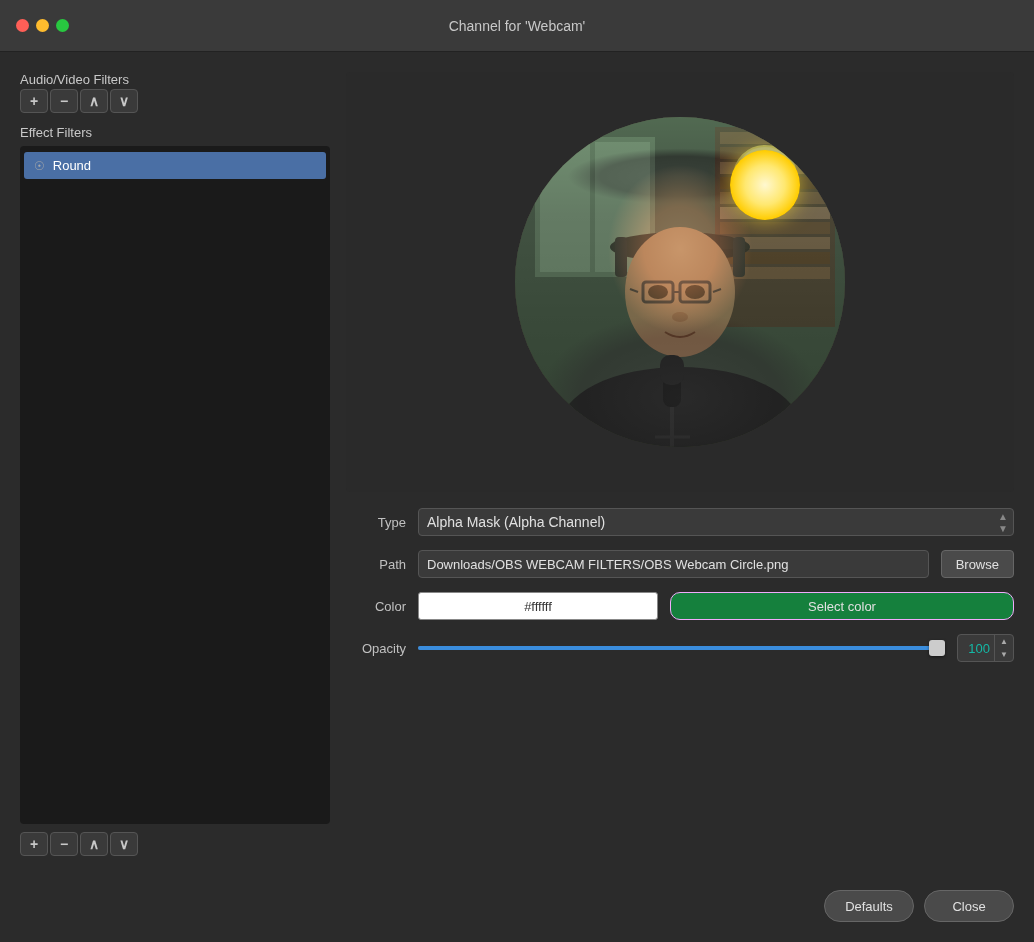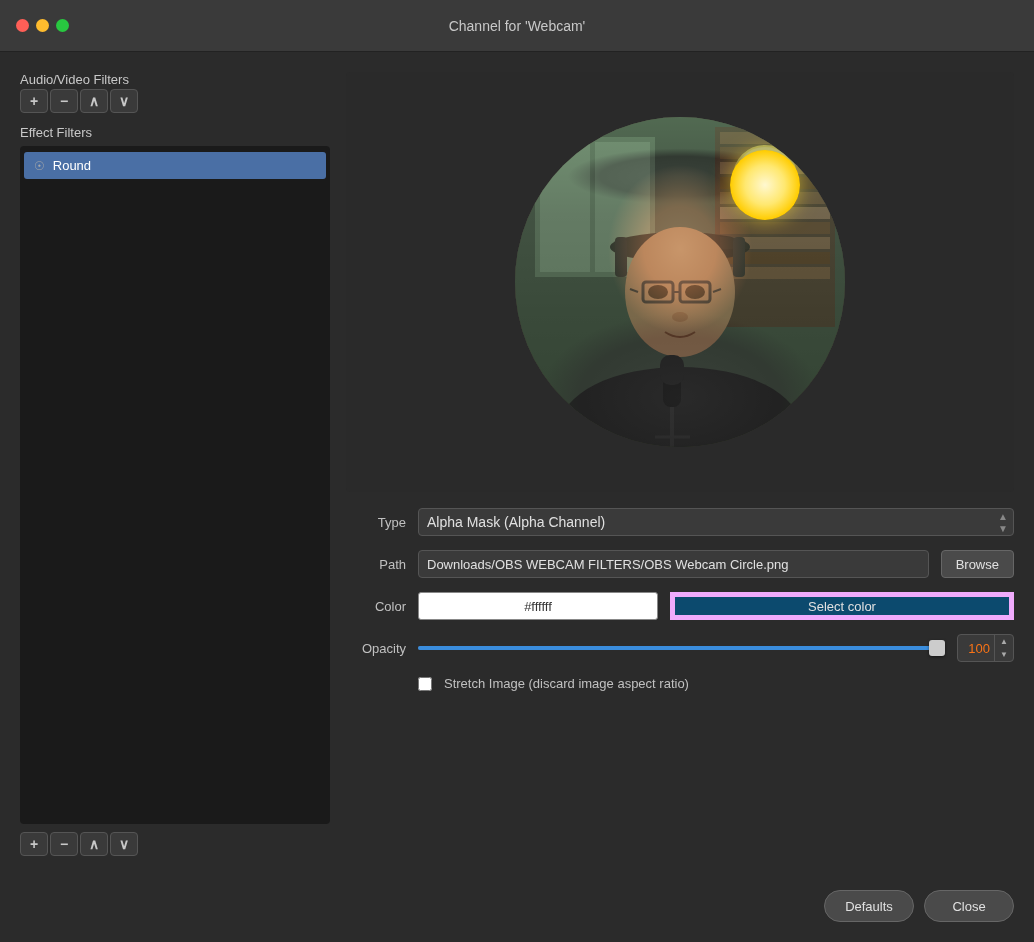--- a/index.html
+++ b/index.html
@@ -309,23 +309,23 @@
       width: 240px;
       display: flex;
       align-items: center;
       justify-content: center;
       color: #333;
       font-size: 13px;
       cursor: pointer;
     }
 
     .select-color-btn {
-      background: #0c4a6e;
-      border: 5px solid #f0abfc;
-      border-radius: 0;
+      background: #15803d;
+      border: 1px solid #f0abfc;
+      border-radius: 10px;
       color: #e0e0e0;
       height: 28px;
       padding: 0 14px;
       font-size: 13px;
       cursor: pointer;
       flex: 1;
     }
 
     
     .opacity-slider-container {
@@ -371,21 +371,21 @@
       border: 1px solid #555;
       border-radius: 4px;
       background: #3a3a3a;
       height: 28px;
       overflow: hidden;
     }
 
     .opacity-number {
       background: transparent;
       border: none;
-      color: #f97316;
+      color: #14b8a6;
       width: 36px;
       text-align: right;
       font-size: 13px;
       padding: 0 4px;
       outline: none;
     }
 
     .opacity-arrows {
       display: flex;
       flex-direction: column;
@@ -580,24 +580,20 @@
         </div>
         <div class="opacity-number-wrap">
           <input class="opacity-number" type="text" value="100" style="">
           <div class="opacity-arrows">
             <div class="opacity-arrow">▲</div>
             <div class="opacity-arrow">▼</div>
           </div>
         </div>
       </div>
 
-      <div class="setting-row" style="margin-left: 72px;">
-        <input type="checkbox" class="stretch-checkbox" style="">
-        <span class="checkbox-label">Stretch Image (discard image aspect ratio)</span>
-      </div>
 
     </div>
 
   </div>
 </div>
 
 <div class="bottom-bar">
   <button class="bottom-btn">Defaults</button>
   <button class="bottom-btn">Close</button>
 </div>

